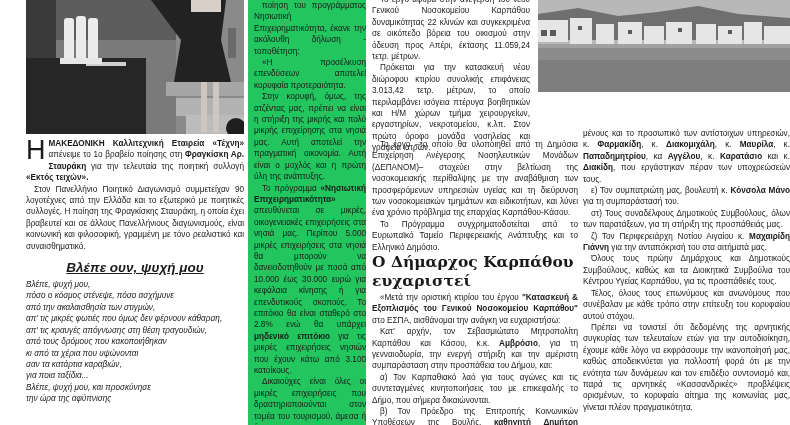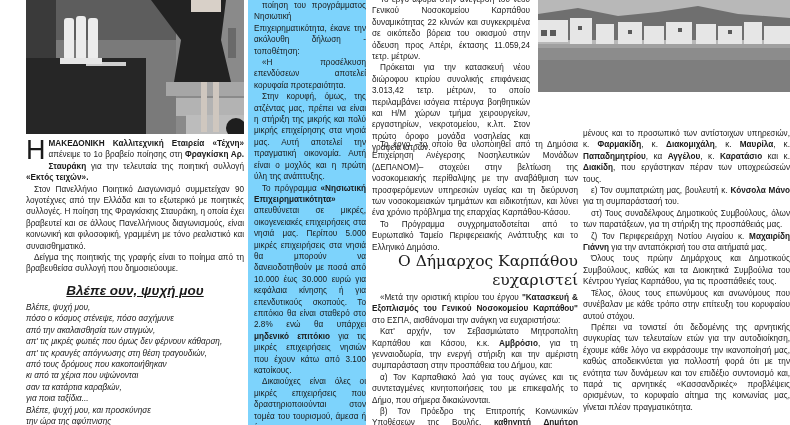--- a/index.html
+++ b/index.html
@@ -12,23 +12,23 @@
 
   
   #c1 { left:0; width:246px; height:425px; }
   #photo1 { position:absolute; left:26px; top:0; width:218px; height:134px; background:#6e6e6e; overflow:hidden; }
   #c1text { position:absolute; left:26px; top:138px; width:218px; }
   .dropcap { float:left; font-size:27px; line-height:22px; font-weight:normal; margin:1px 3px 0 0; font-family:"Liberation Sans", sans-serif; }
   #poemtitle { text-align:center; font-style:italic; font-weight:bold; font-size:13.5px; line-height:16px; margin:8px 0 3px 0;text-decoration:underline; }
   .poem { font-style:italic; font-size:8.2px; line-height:11.4px; }
 
   
-  #c2 { left:248px; width:118px; height:425px; background:#7dd3fc; padding:0 0 0 6px; }
+  #c2 { left:248px; width:118px; height:425px; background:#22c55e; padding:0 0 0 6px; }
   #c2 p { text-indent:8px; }
-  #headline { position:absolute; left:8px; top:252px; width:210px; text-align:right; font-family:"DejaVu Serif", serif; font-weight:normal; font-size:15.5px; line-height:19px; }
+  #headline { position:absolute; left:8px; top:252px; width:210px; text-align:left; font-family:"DejaVu Serif", serif; font-weight:bold; font-size:15.5px; line-height:19px; }
 
   
   #photo2 { position:absolute; left:538px; top:0; width:252px; height:92px; background:#8f9090; overflow:hidden; }
   #c4 { left:583px; top:96px; width:207px; height:329px;margin-top:32px; }
 
   #c3wide { position:absolute; left:372px; top:0; width:206px; height:425px; overflow:hidden; }
 </style>
 </head>
 <body>
 
@@ -54,21 +54,20 @@
         <rect x="62" y="18" width="10" height="42" rx="3"></rect>
       </g>
       <rect x="34" y="58" width="42" height="6" fill="#e6e6e6"></rect>
       <rect x="202" y="28" width="8" height="30" fill="#6a6a6a"></rect>
       <circle cx="210" cy="128" r="10" fill="#1e1e1e"></circle>
     </svg>
   </div>
   <div id="c1text">
     <p class="noind"><span class="dropcap">Η</span><b>ΜΑΚΕΔΟΝΙΚΗ Καλλιτεχνική Εταιρεία «Τέχνη»</b><span> απένειμε το 1ο βραβείο ποίησης στη </span><b>Φραγκίσκη Αρ. Σταυράκη</b><span> για την τελευταία της ποιητική συλλογή </span><b>«Εκτός τειχών».</b></p>
     <p>Στον Πανελλήνιο Ποιητικό Διαγωνισμό συμμετείχαν 90 λογοτέχνες από την Ελλάδα και το εξωτερικό με ποιητικές συλλογές. Η ποίηση της Φραγκίσκης Σταυράκη, η οποία έχει βραβευτεί και σε άλλους Πανελλήνιους διαγωνισμούς, είναι κοινωνική και φιλοσοφική, γραμμένη με τόνο ρεαλιστικό και συναισθηματικό.</p>
-    <p>Δείγμα της ποιητικής της γραφής είναι το ποίημα από τη βραβευθείσα συλλογή που δημοσιεύουμε.</p>
     <div id="poemtitle">Βλέπε ουν, ψυχή μου</div>
     <div class="poem" id="poem">
         <div>Βλέπε, ψυχή μου,</div>
         <div>πόσο ο κόσμος στένεψε, πόσο ασχήμυνε</div>
         <div>από την ακαλαισθησία των στιγμών,</div>
         <div>απ' τις μικρές φωτιές που όμως δεν φέρνουν κάθαρση,</div>
         <div>απ' τις κραυγές απόγνωσης στη θέση τραγουδιών,</div>
         <div>από τους δρόμους που κακοποιήθηκαν</div>
         <div>κι από τα χέρια που υψώνονται</div>
         <div>σαν τα κατάρτια καραβιών,</div>

